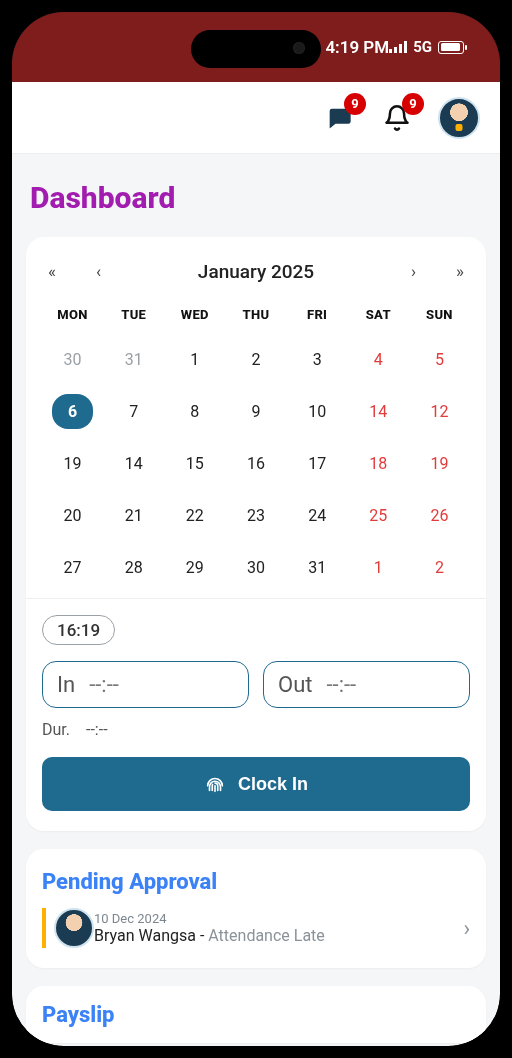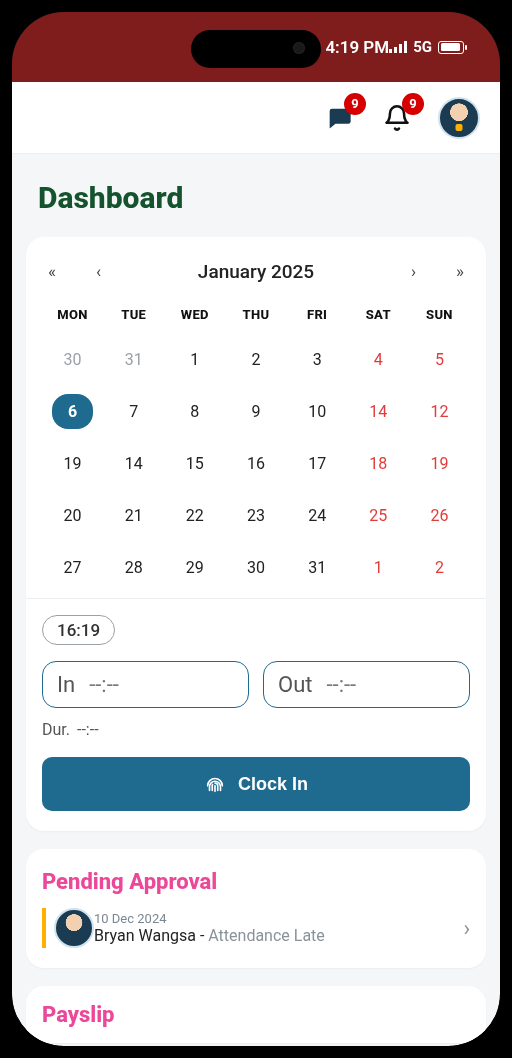--- a/index.html
+++ b/index.html
@@ -75,21 +75,21 @@
     background: radial-gradient(circle at 50% 35%, #f3d1b0 0 28%, #1b3b53 29% 100%);
     border: 2px solid #cfe3ef;
     position: relative;
   }
   .avatar::after {
     content:""; position:absolute; bottom:6px; left:50%; transform:translateX(-50%);
     width:7px; height:7px; background:#ffb000; border-radius:2px;
   }
 
   .content { padding: 18px 14px 0 14px; }
-  .page-title { font-size: 30px; font-weight: 800; color:#14532d; margin: 8px 0 22px 12px; }
+  .page-title { font-size: 30px; font-weight: 800; color:#a21caf; margin: 8px 0 22px 4px; }
 
   .card {
     background: #fff; border-radius: 18px;
     padding: 20px 16px; margin-bottom: 18px;
     box-shadow: 0 1px 2px rgba(0,0,0,.04);
     position: relative;
   }
   .divider { height:1px; background:#eceef0; margin: 16px -16px; }
 
   .cal-nav { display:flex; align-items:center; justify-content:space-between; color:#222; margin-bottom: 22px; }
@@ -117,30 +117,30 @@
     padding: 4px 14px; font-size:17px; color:#333; font-weight:500;
   }
   .io-row { display:flex; gap:14px; margin-bottom:12px; }
   .io-field {
     flex:1; border:1.5px solid #1f6a8f; border-radius:14px;
     padding: 10px 14px; display:flex; gap:14px; align-items:center;
     font-size:22px; color:#444;
   }
   .io-field .lab { color:#555; }
   .io-field .val { color:#777; }
-  .dur-row { display:flex; gap:7px; align-items:center; font-size:16px; color:#555; margin-bottom:18px;}
+  .dur-row { display:flex; gap:16px; align-items:center; font-size:16px; color:#555; margin-bottom:18px;}
   .clockin-btn {
     width:100%; background:#1f6a8f; color:#fff; border:none;
     border-radius:10px; padding:16px 0; font-size:18px; font-weight:700;
     display:flex; align-items:center; justify-content:center; gap:12px;
     cursor:pointer;
   }
   .clockin-btn svg { width:22px; height:22px; }
 
-  .section-title { font-size:22px; font-weight:800; color:#ec4899; margin-bottom:14px; }
+  .section-title { font-size:22px; font-weight:800; color:#3b82f6; margin-bottom:14px; }
   .approval-item {
     display:flex; align-items:center; 
     border-left: 4px solid #ffb000; padding-left: 8px;
   }
   .approval-item .mini-avatar {
     width:40px; height:40px; border-radius:50%;
     background: radial-gradient(circle at 50% 35%, #f3d1b0 0 28%, #1b3b53 29% 100%);
     border: 2px solid #cfe3ef;
   }
   .approval-text { flex:1; }

